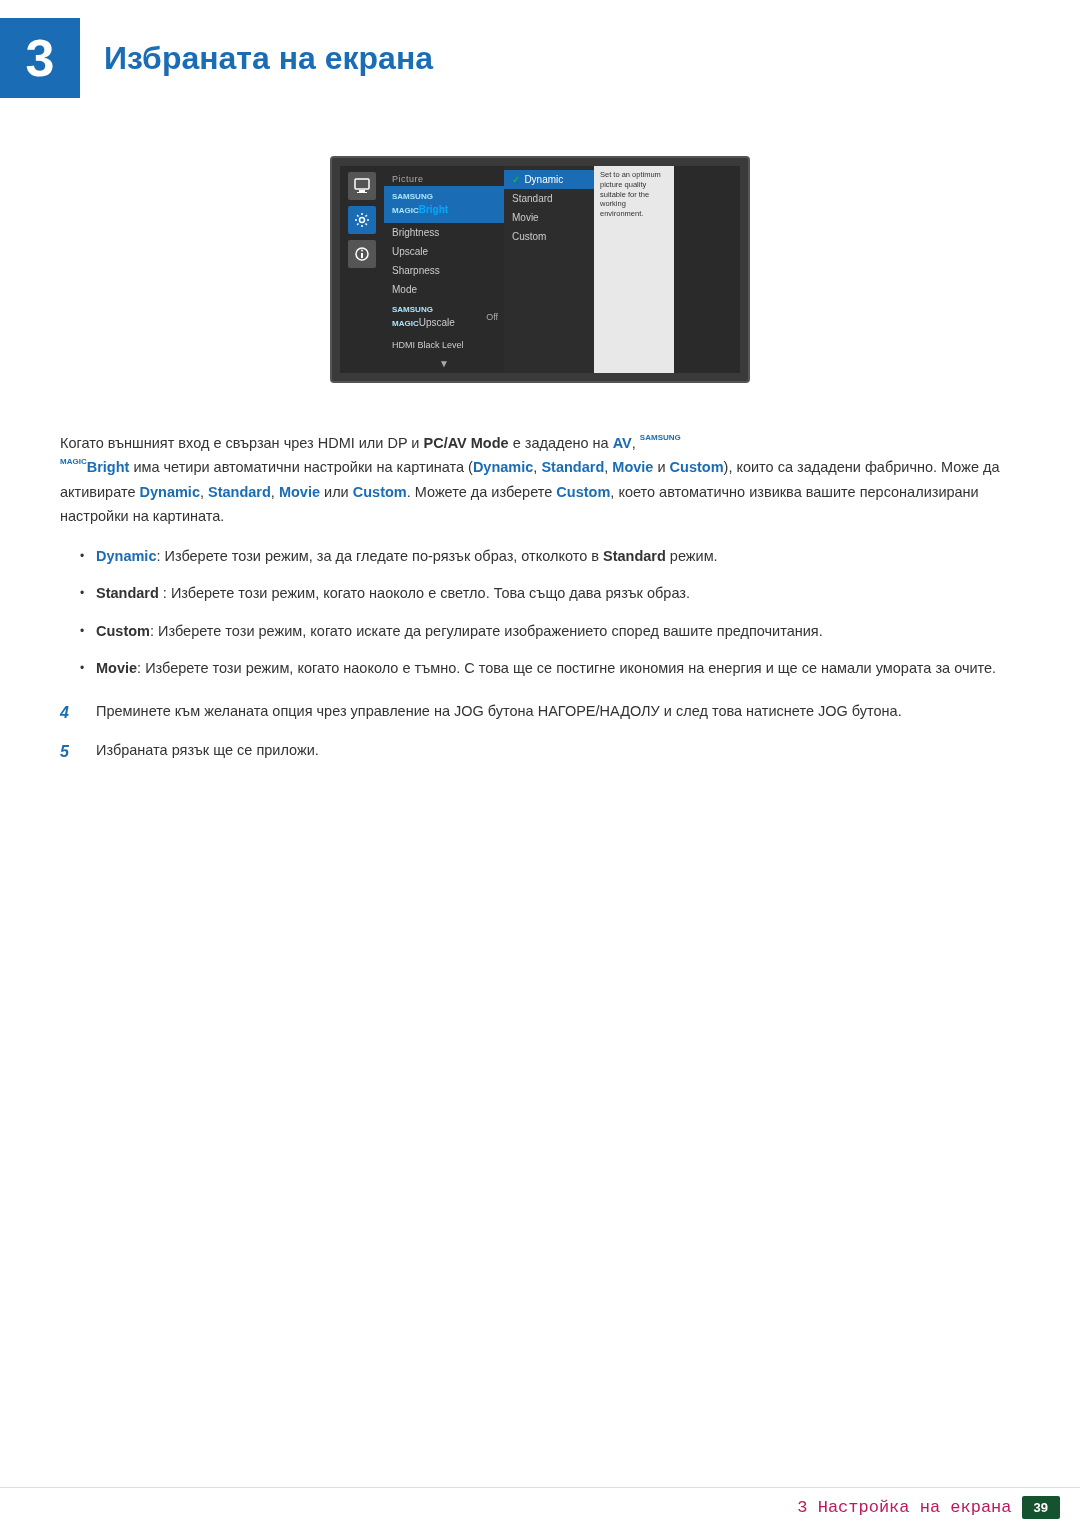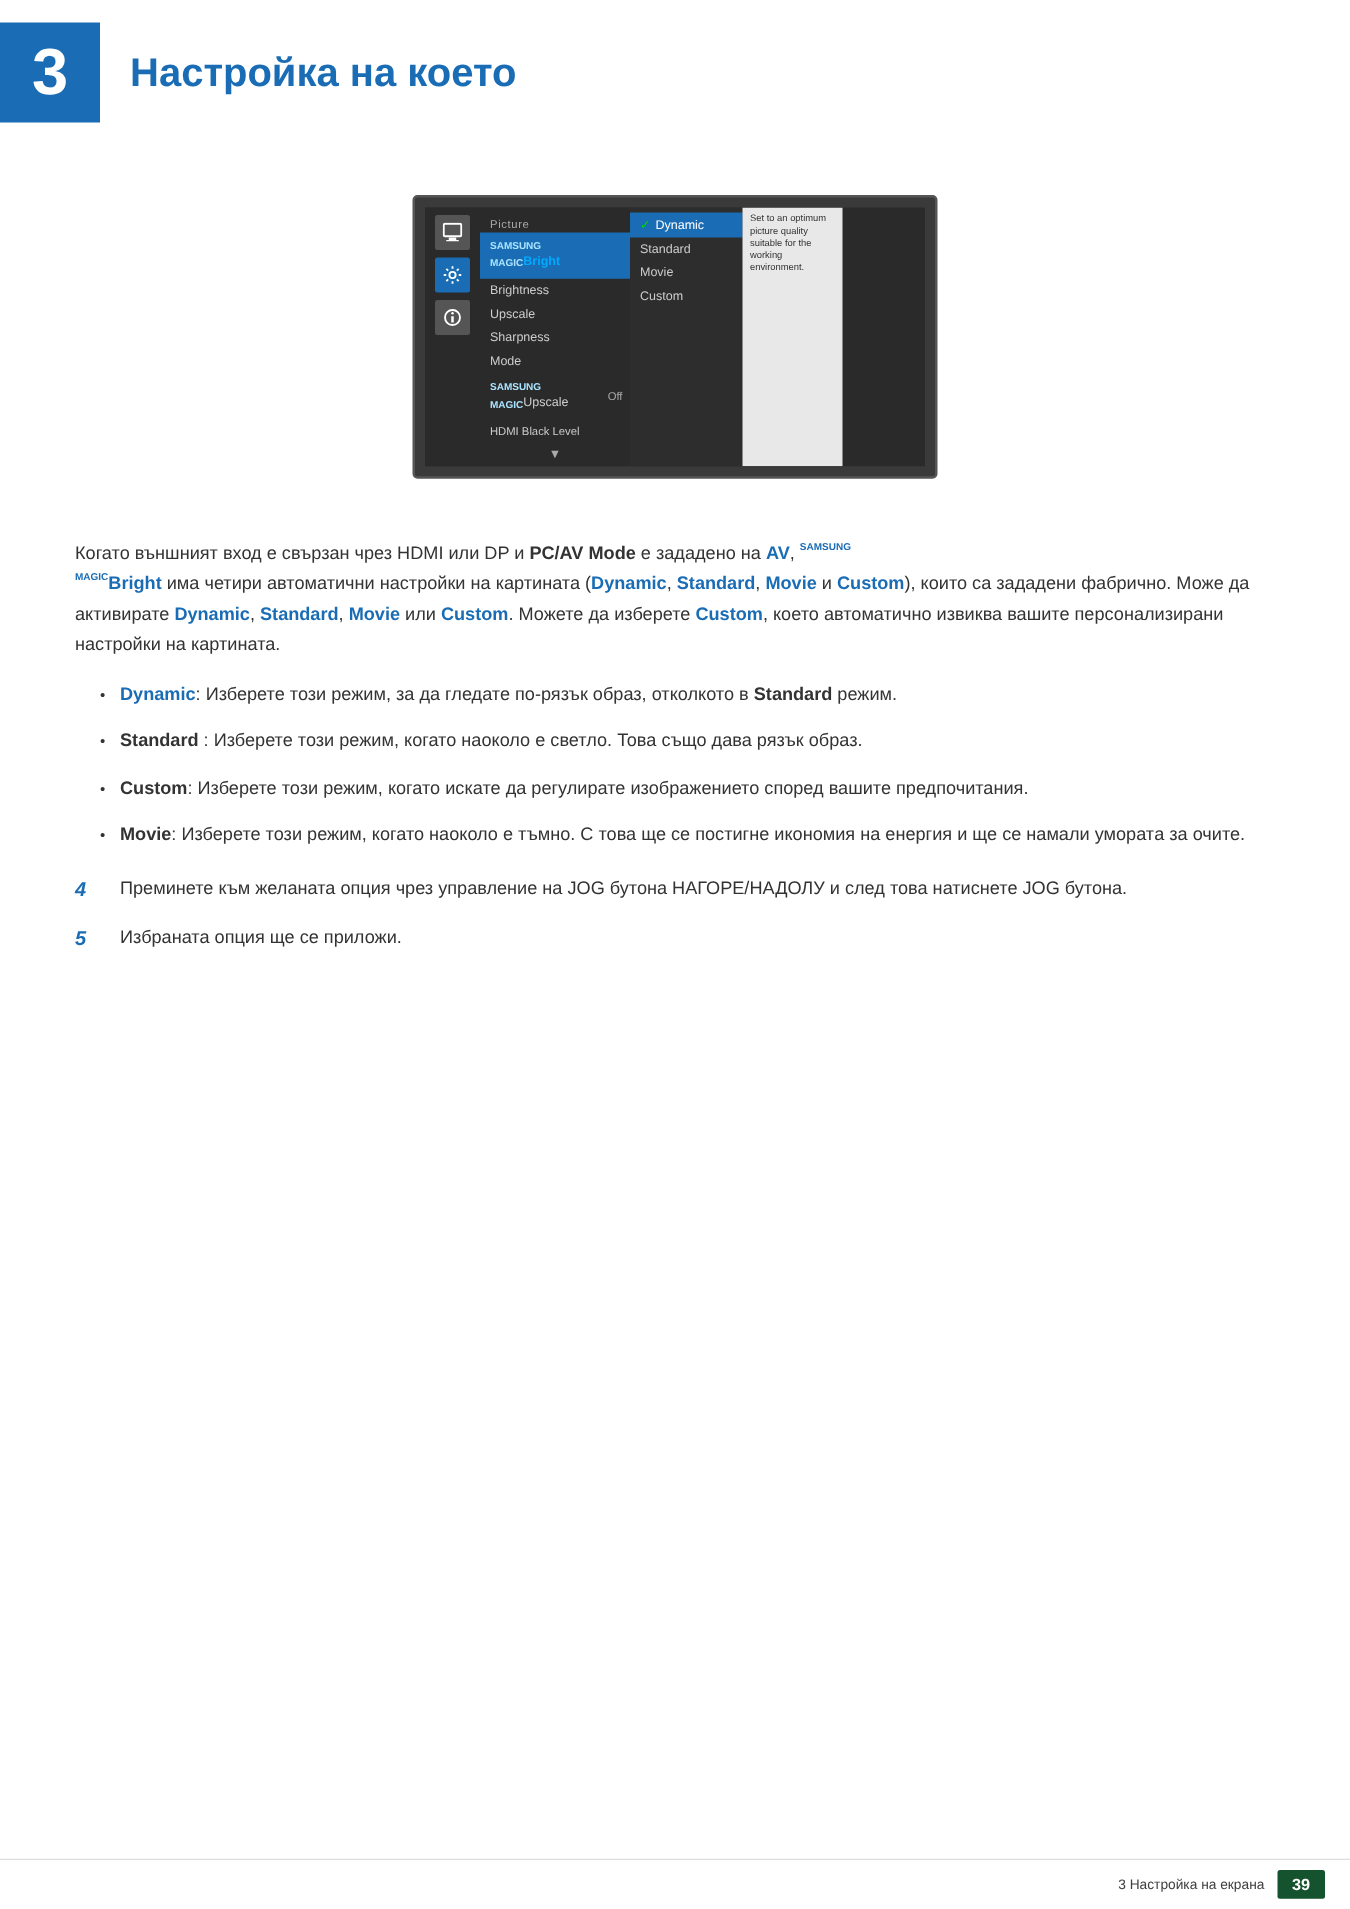--- a/index.html
+++ b/index.html
@@ -254,23 +254,24 @@
       right: 0;
       height: 40px;
       display: flex;
       align-items: center;
       justify-content: flex-end;
       padding: 0 20px;
       border-top: 1px solid #dddddd;
     }
 
     .footer-text {
-      font-size: 11px;
-      color: #404040;
+      font-size: 17px;
+      color: #be185d;
       margin-right: 10px;
+      font-family: Liberation Mono, monospace;
     }
 
     .footer-page-number {
       background: #14532d;
       color: #ffffff;
       font-size: 13px;
       font-weight: bold;
       padding: 4px 12px;
       border-radius: 2px;
       min-width: 36px;
@@ -294,21 +295,21 @@
       color: #1a6db5;
     }
   </style>
 </head>
 <body>
 
 <div class="page-header">
   <div class="chapter-number-box">
     <span class="chapter-number">3</span>
   </div>
-  <h1 class="chapter-title">Настройка на което</h1>
+  <h1 class="chapter-title">Избраната на екрана</h1>
 </div>
 
 <div class="main-content">
 
   <div class="monitor-ui">
     <div class="monitor-frame">
       <div class="monitor-screen">
         <div class="osd-container">
 
           <div class="osd-icons">
@@ -393,21 +394,21 @@
     </li>
   </ul>
 
   <div class="numbered-steps">
     <div class="step">
       <span class="step-number">4</span>
       <span class="step-text">Преминете към желаната опция чрез управление на JOG бутона НАГОРЕ/НАДОЛУ и след това натиснете JOG бутона.</span>
     </div>
     <div class="step">
       <span class="step-number">5</span>
-      <span class="step-text">Избраната опция ще се приложи.</span>
+      <span class="step-text">Избраната рязък ще се приложи.</span>
     </div>
   </div>
 
 </div>
 
 <div class="page-footer">
   <span class="footer-text">3 Настройка на екрана</span>
   <span class="footer-page-number">39</span>
 </div>
 

